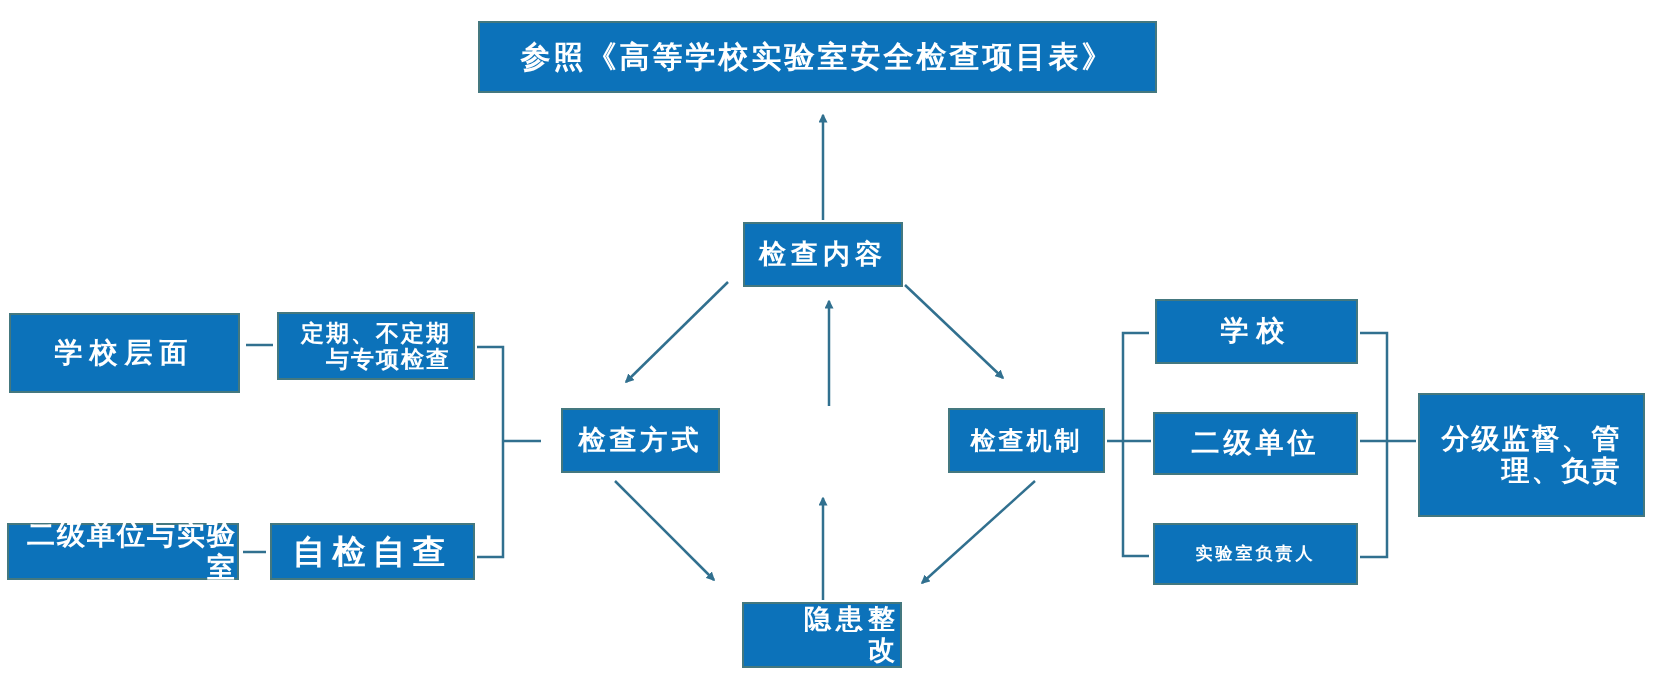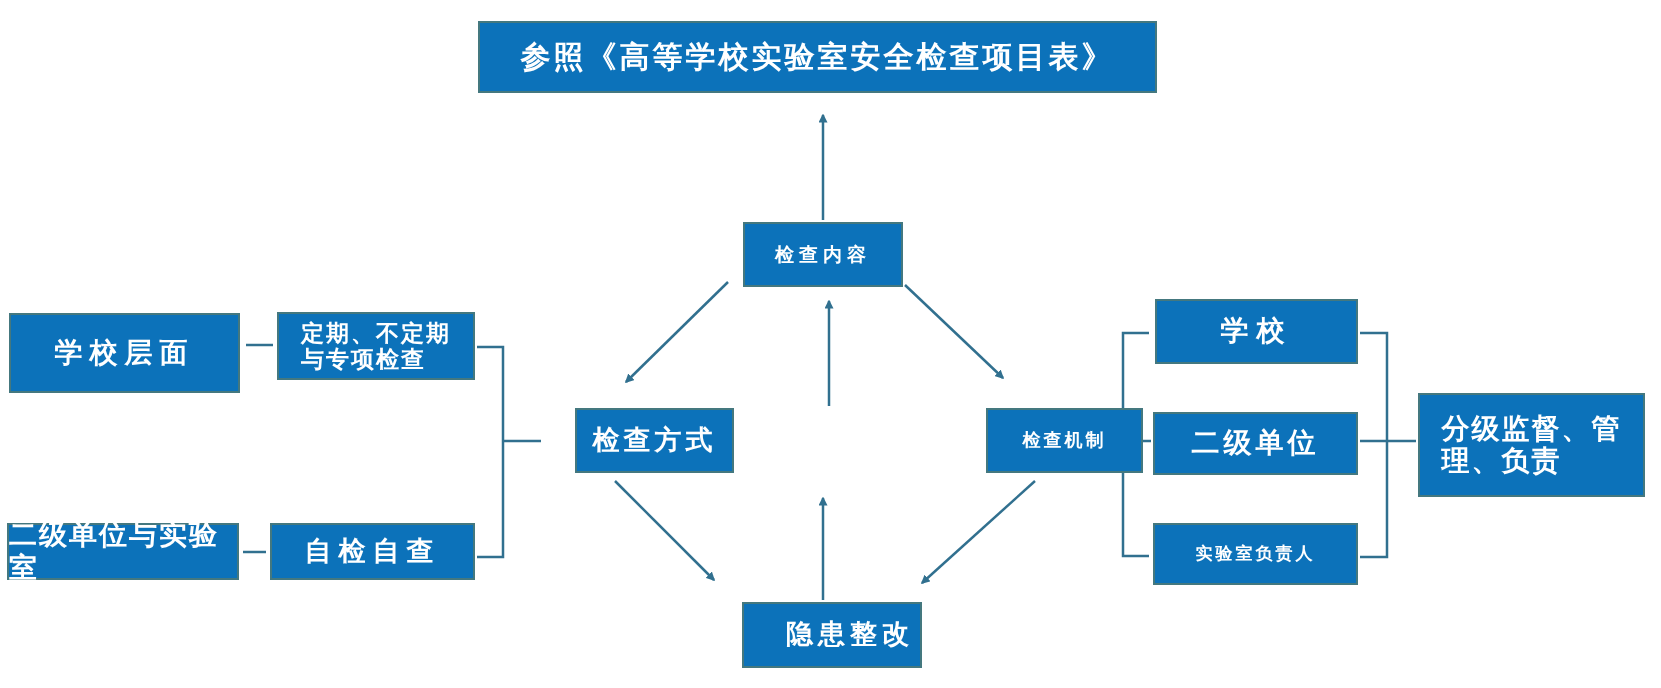--- a/index.html
+++ b/index.html
@@ -16,40 +16,40 @@
     position:relative;overflow:hidden;
   }
   #stage{position:absolute;left:0;top:0;width:1661px;height:688px;}
   #connectors{position:absolute;left:0;top:0;z-index:1;}
   .box{
     position:absolute;z-index:2;
     background:var(--box-fill);
     border:2px solid var(--box-border);
     color:var(--text);
     display:flex;align-items:center;justify-content:center;
-    text-align:left;
+    text-align:right;
     font-weight:bold;
     white-space:pre-line;
     box-sizing:border-box;
     line-height:1.15;
   }
   .b-topref   {left:478px;top:21px; width:679px;height:72px; font-size:30px;letter-spacing:3px;}
-  .b-content  {left:743px;top:222px;width:160px;height:65px; font-size:19px;letter-spacing:5px;}
-  .b-method   {left:575px;top:408px;width:159px;height:65px; font-size:27px;letter-spacing:4px;}
+  .b-content  {left:743px;top:222px;width:160px;height:65px; font-size:27px;letter-spacing:5px;}
+  .b-method   {left:561px;top:408px;width:159px;height:65px; font-size:27px;letter-spacing:4px;}
   .b-safety   {left:728px;top:408px;width:202px;height:65px; font-size:36px;letter-spacing:4px;}
-  .b-mechanism{left:948px;top:408px;width:157px;height:65px; font-size:18px;letter-spacing:3px;margin-left:38px;}
-  .b-hazard   {left:742px;top:602px;width:180px;height:66px; font-size:27px;letter-spacing:5px;padding-left:36px;}
+  .b-mechanism{left:948px;top:408px;width:157px;height:65px; font-size:25px;letter-spacing:3px;}
+  .b-hazard   {left:742px;top:602px;width:160px;height:66px; font-size:27px;letter-spacing:5px;padding-left:36px;}
   .b-schoollv {left:9px;  top:313px;width:231px;height:80px; font-size:28px;letter-spacing:7px;}
   .b-periodic {left:277px;top:312px;width:198px;height:68px; font-size:23px;letter-spacing:2px;}
   .b-seclabs  {left:7px;  top:523px;width:232px;height:57px; font-size:28px;letter-spacing:2px;font-family:Liberation Serif, serif;}
-  .b-selfchk  {left:270px;top:523px;width:205px;height:57px; font-size:27px;letter-spacing:7px;}
+  .b-selfchk  {left:270px;top:523px;width:205px;height:57px; font-size:33px;letter-spacing:7px;}
   .b-school   {left:1155px;top:299px;width:203px;height:65px;font-size:28px;letter-spacing:8px;}
   .b-secunit  {left:1153px;top:412px;width:205px;height:63px;font-size:28px;letter-spacing:4px;}
   .b-labhead  {left:1153px;top:523px;width:205px;height:62px;font-size:17px;letter-spacing:3px;}
-  .b-graded   {left:1418px;top:393px;width:227px;height:104px;font-size:28px;letter-spacing:2px;}
+  .b-graded   {left:1418px;top:393px;width:227px;height:124px;font-size:28px;letter-spacing:2px;}
 </style>
 </head>
 <body>
 
 <div id="stage">
 
   <svg id="connectors" width="1661" height="688" viewBox="0 0 1661 688">
     <defs>
       <marker id="arw" markerWidth="9" markerHeight="9" refX="7.5" refY="4.5" orient="auto" markerUnits="userSpaceOnUse">
         <path d="M0,0 L9,4.5 L0,9 z" fill="#31708F"></path>

